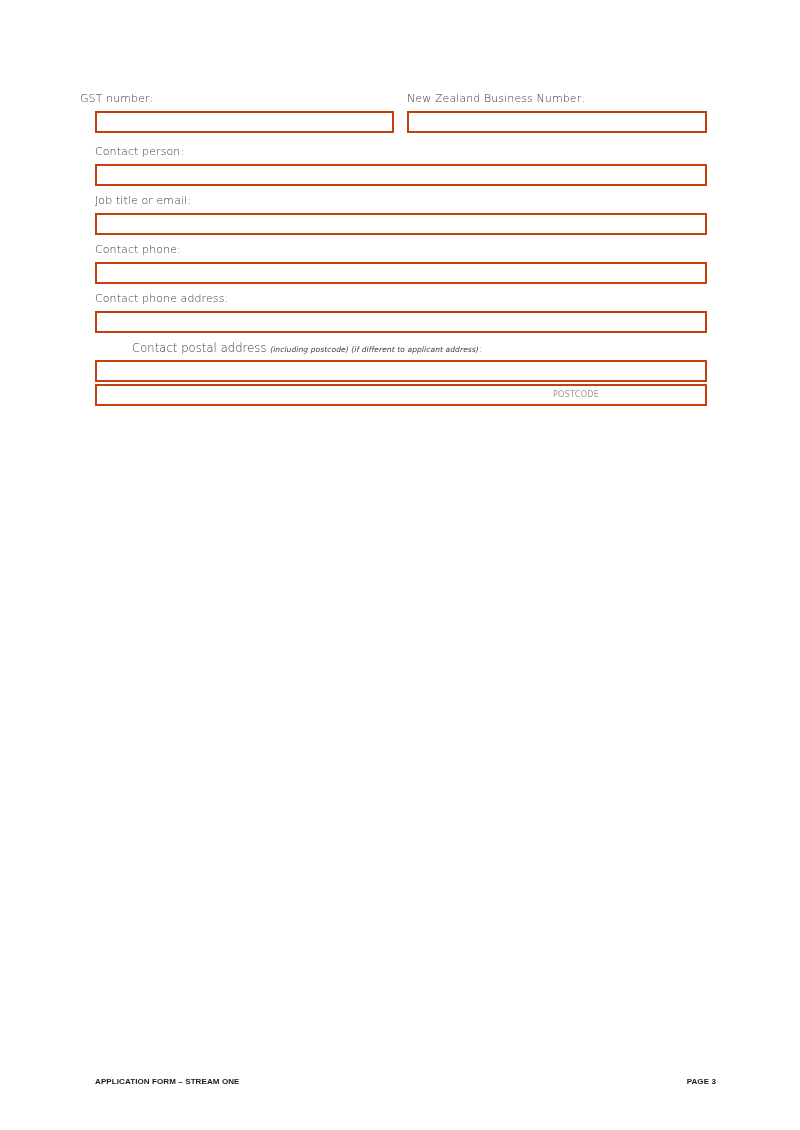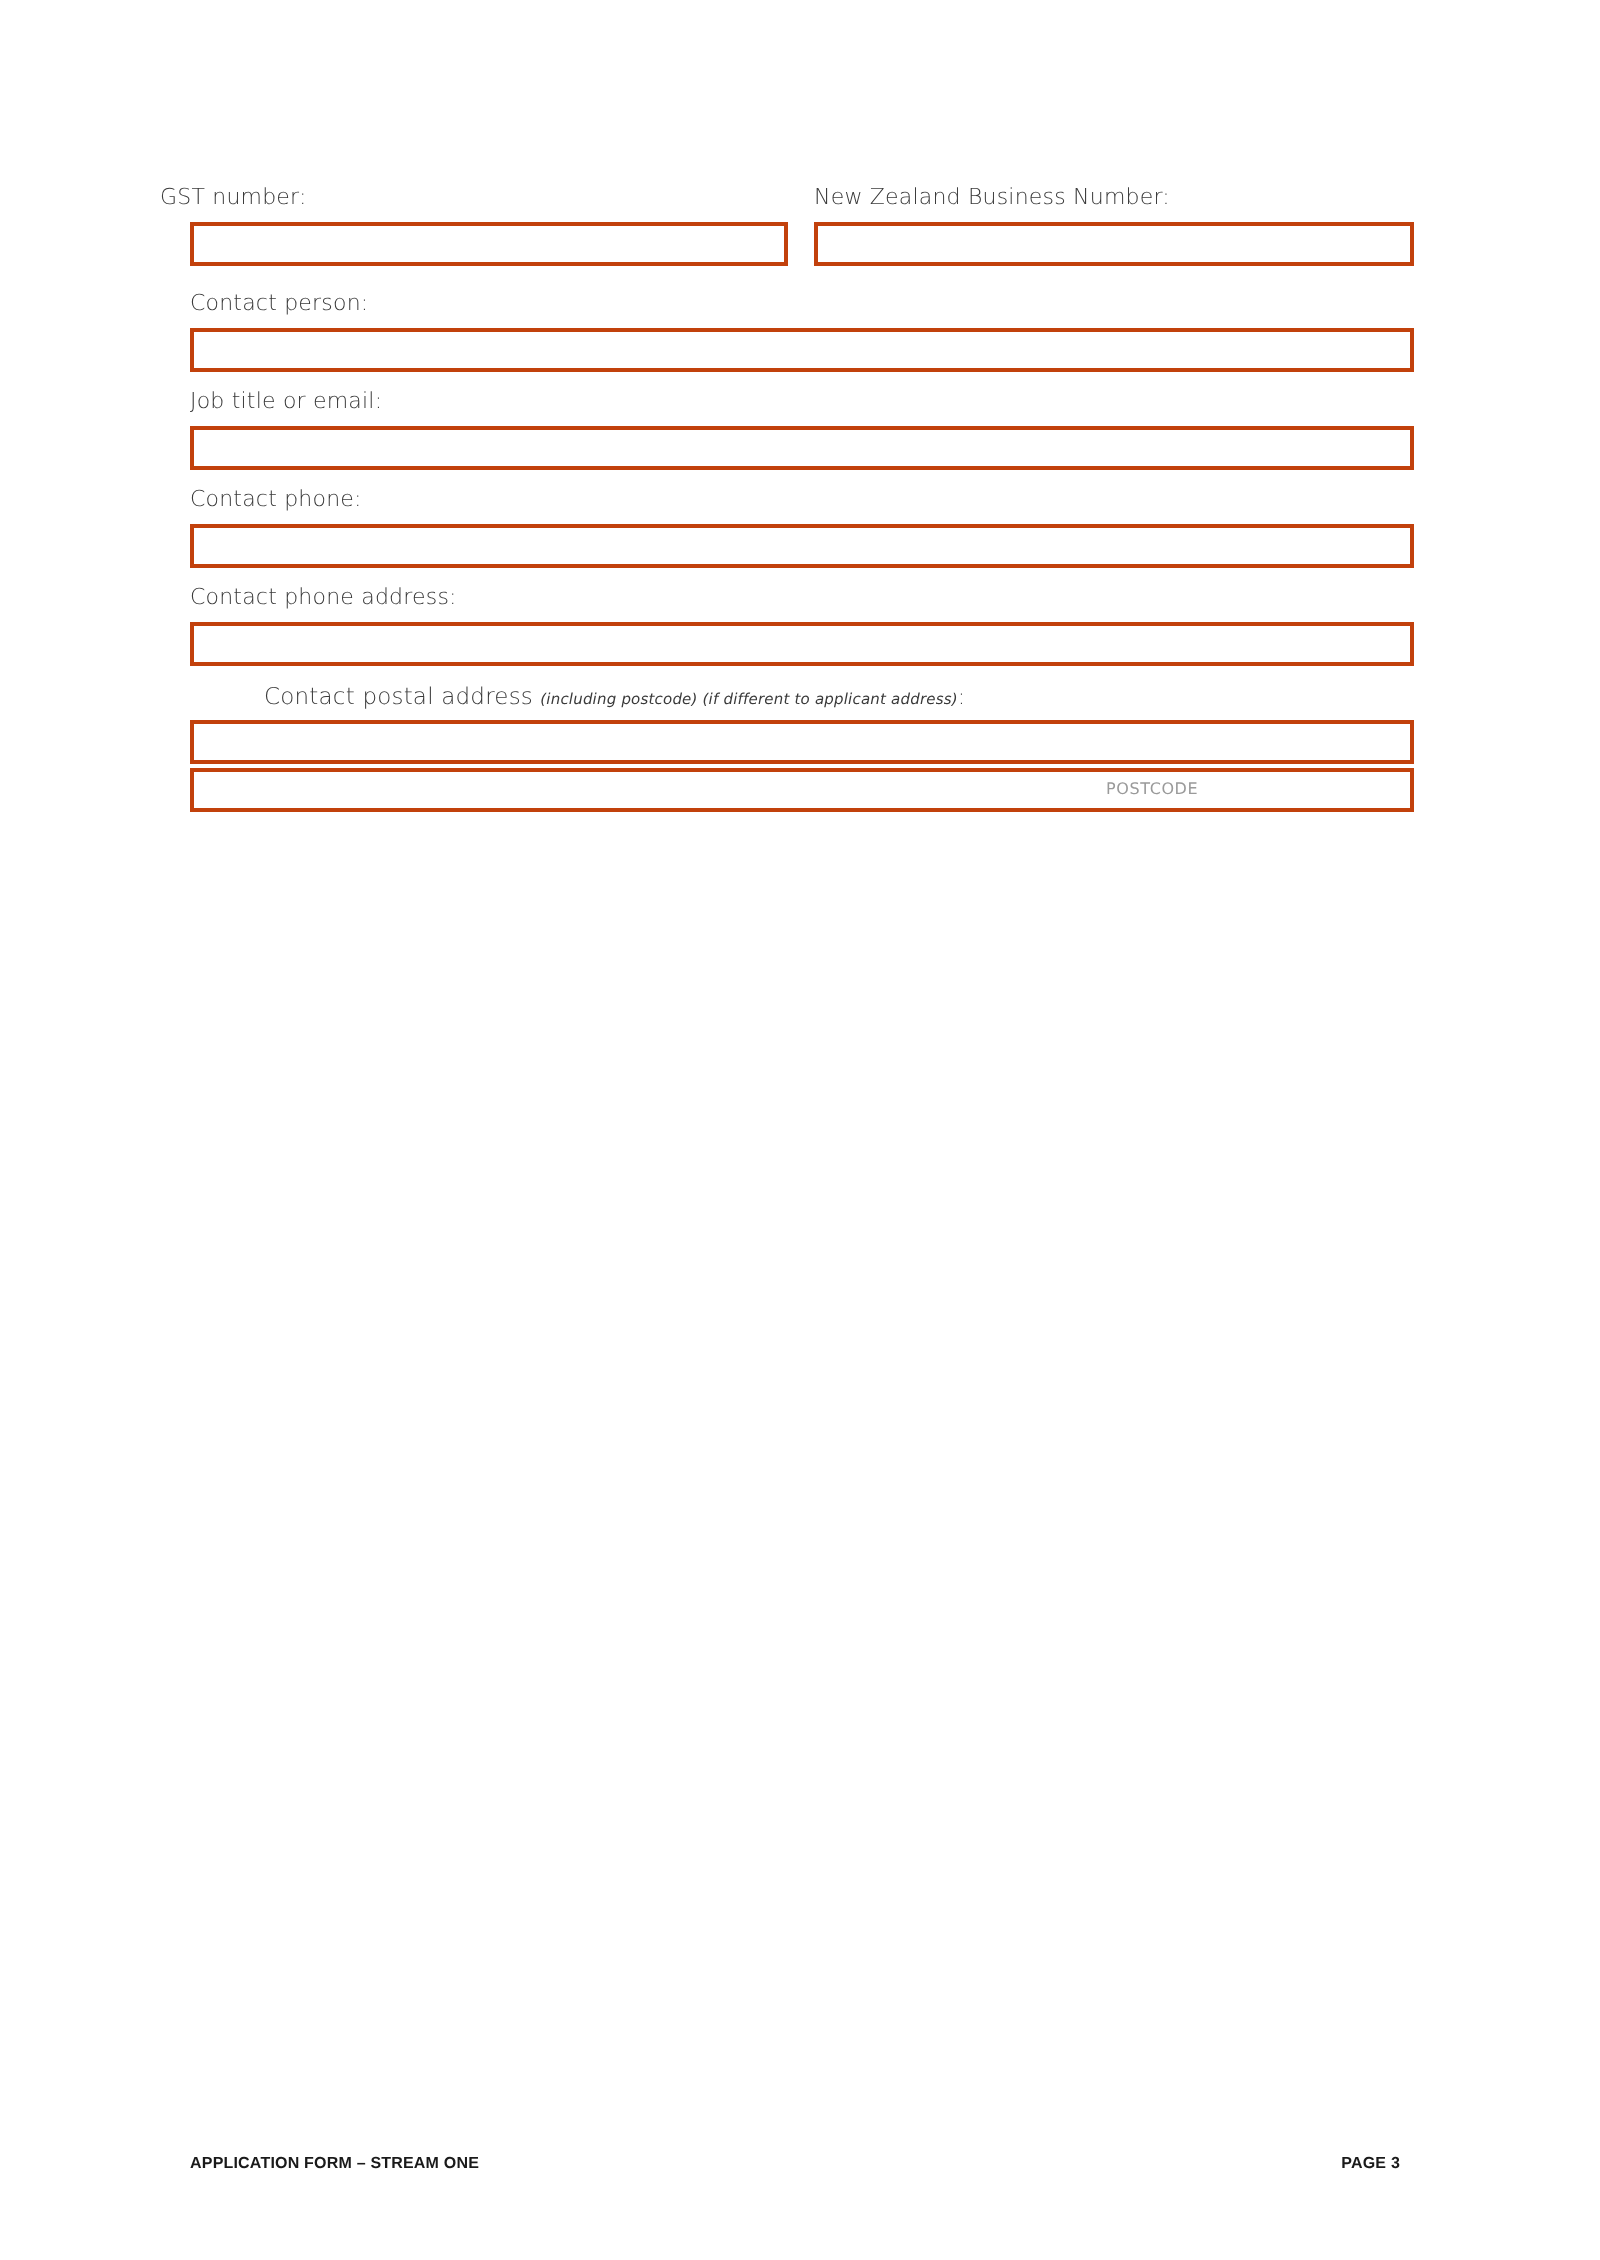--- a/index.html
+++ b/index.html
@@ -52,13 +52,13 @@
 </div>
 <div class="box" style="left:95px; top:360px; width:608px;">
   <input type="text" value="" style="">
 </div>
 <div class="box" style="left:95px; top:384px; width:608px;">
   <input type="text" value="" style="">
   <span class="postcode-label">POSTCODE</span>
 </div>
 
 <div class="footer" style="left:95px;">APPLICATION FORM – STREAM ONE</div>
-<div class="footer" style="right:100px;padding-left:12px;">PAGE 3</div>
+<div class="footer" style="right:84px;padding-left:12px;">PAGE 3</div>
 
 </body></html>

